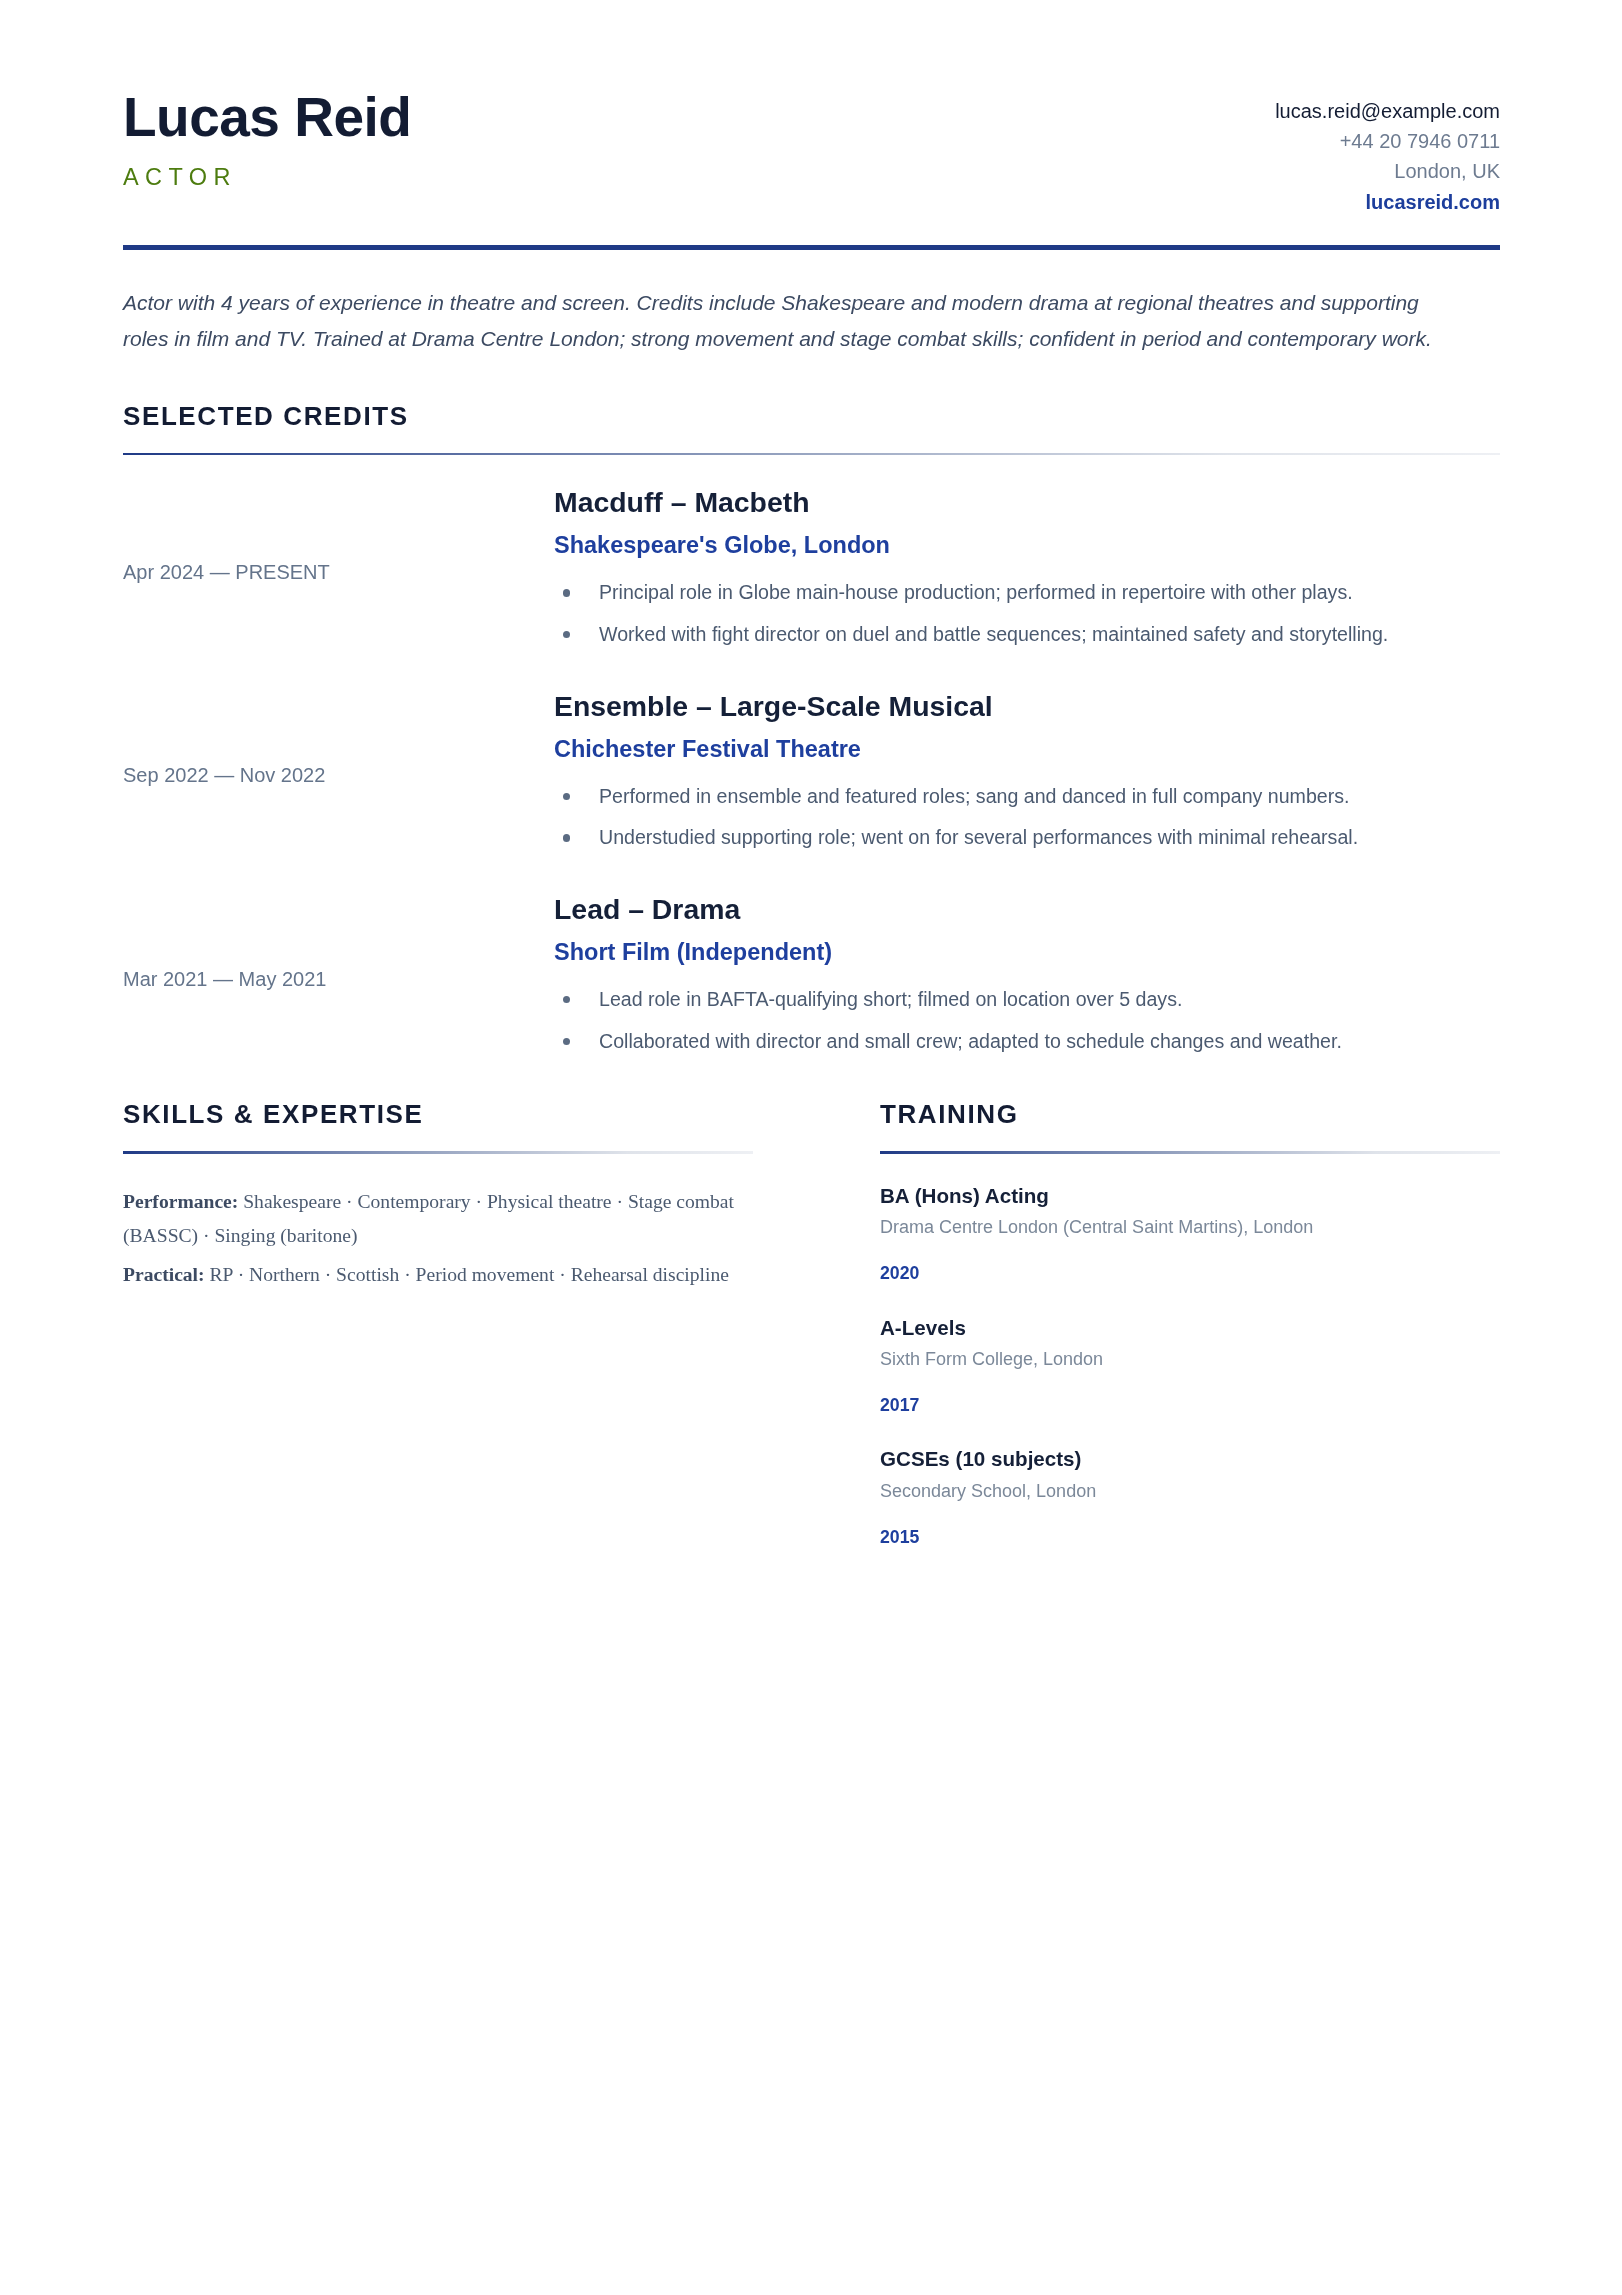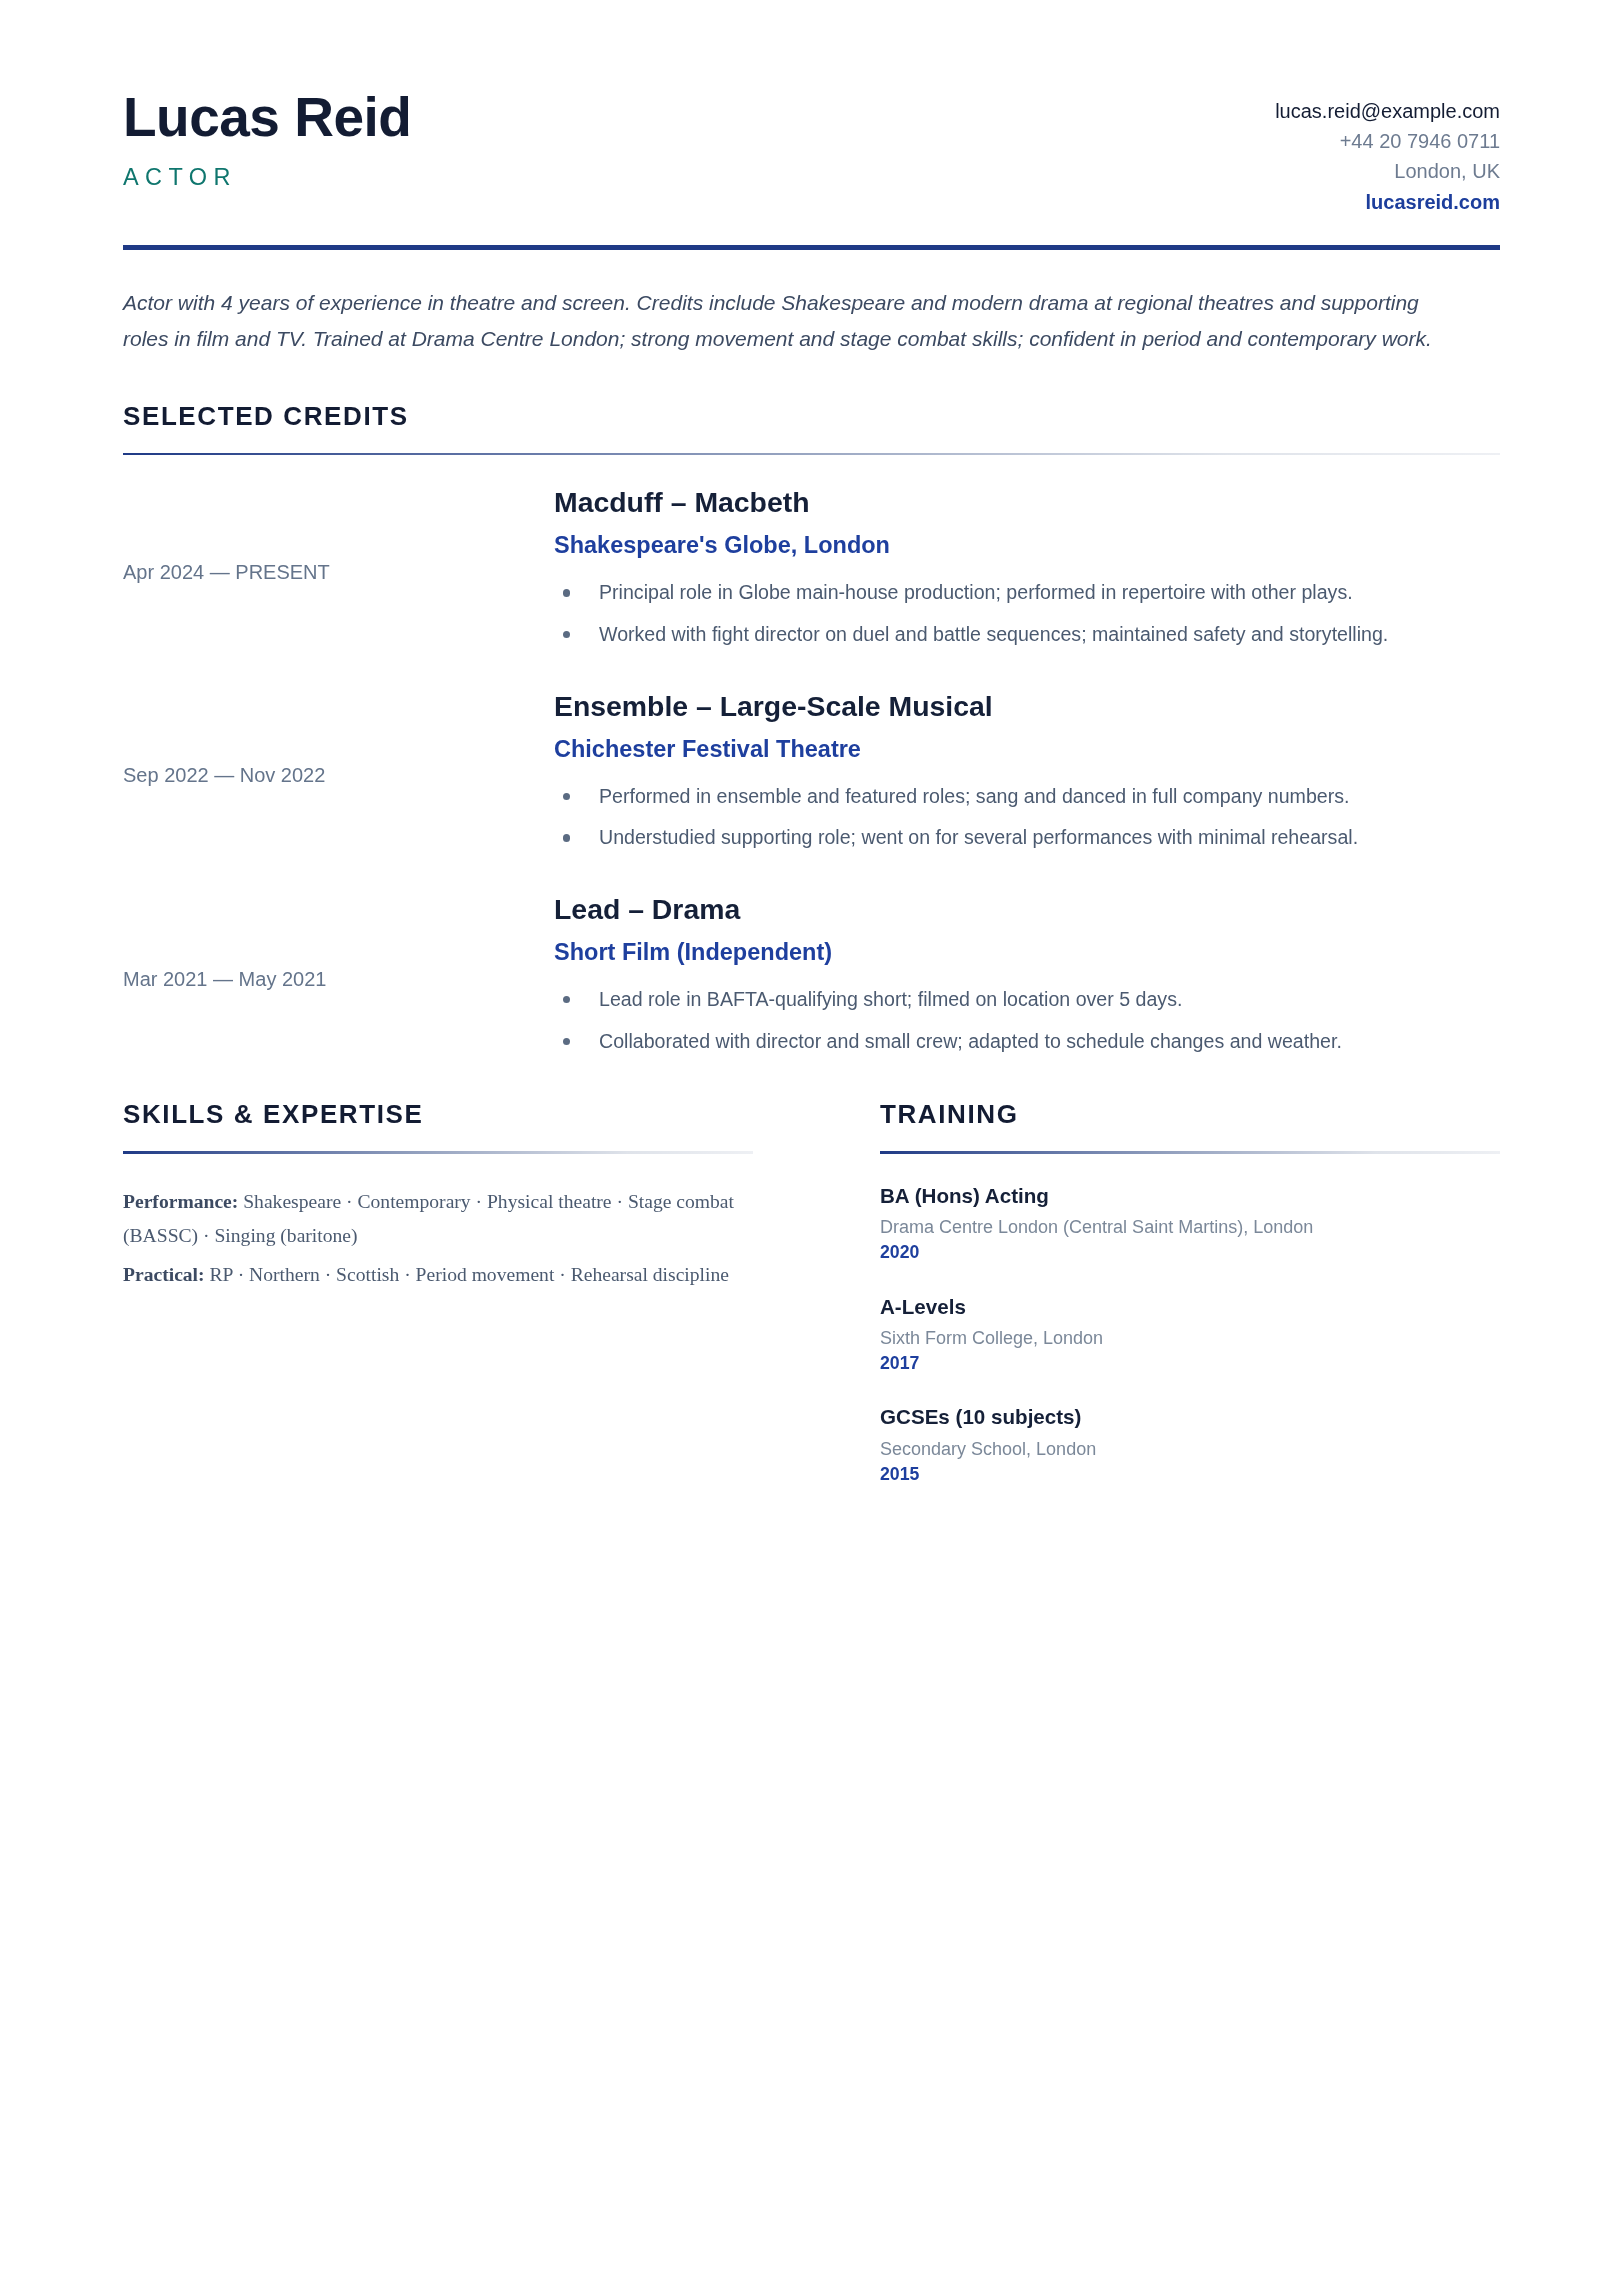--- a/index.html
+++ b/index.html
@@ -37,21 +37,21 @@
     font-weight: 700;
     color: #131c33;
     letter-spacing: -0.5px;
     line-height: 1.05;
     margin: 0;
     white-space: nowrap;
   }
   .role-title {
     font-size: 23.5px;
     font-weight: 500;
-    color: #0f766e;
+    color: #4d7c0f;
     letter-spacing: 6.4px;
     margin-top: 17.7px;
     text-transform: uppercase;
   }
   .header-right {
     text-align: right;
     padding-top: 21.6px;
     line-height: 1.52;
   }
   .contact-email {
@@ -203,21 +203,21 @@
     font-size: 18px;
     color: #7b8899;
     line-height: 1.45;
     margin-top: 4.9px;
   }
   .training-year {
     font-size: 17.7px;
     font-weight: 700;
     color: #1e3f9e;
     line-height: 1.4;
-    margin-top: 0;
+    margin-top: 21px;
   }
 </style>
 </head>
 <body>
 
 <div class="page">
 
   <div class="header">
     <div class="header-left">
       <h1 class="name">Lucas Reid</h1>

